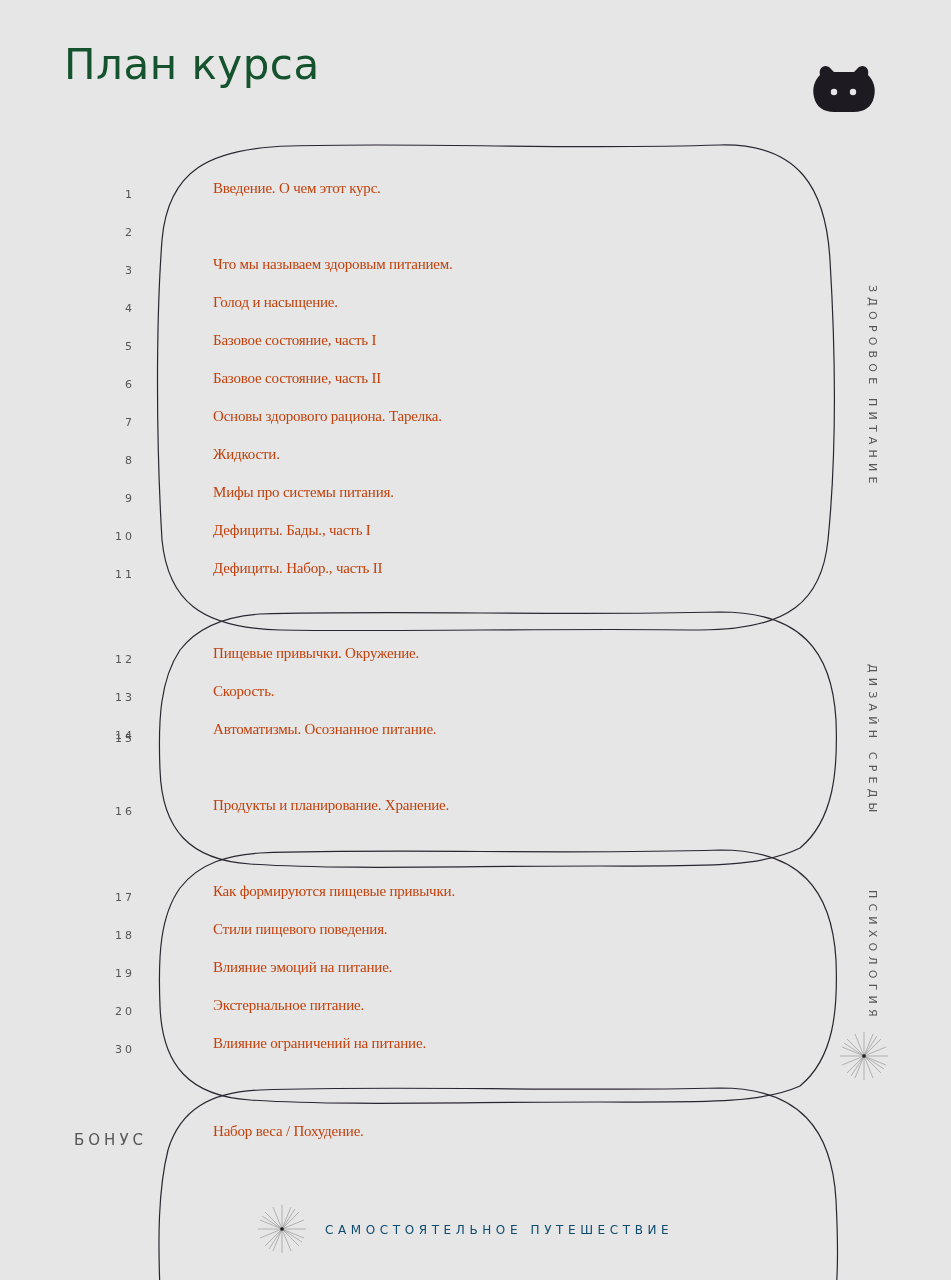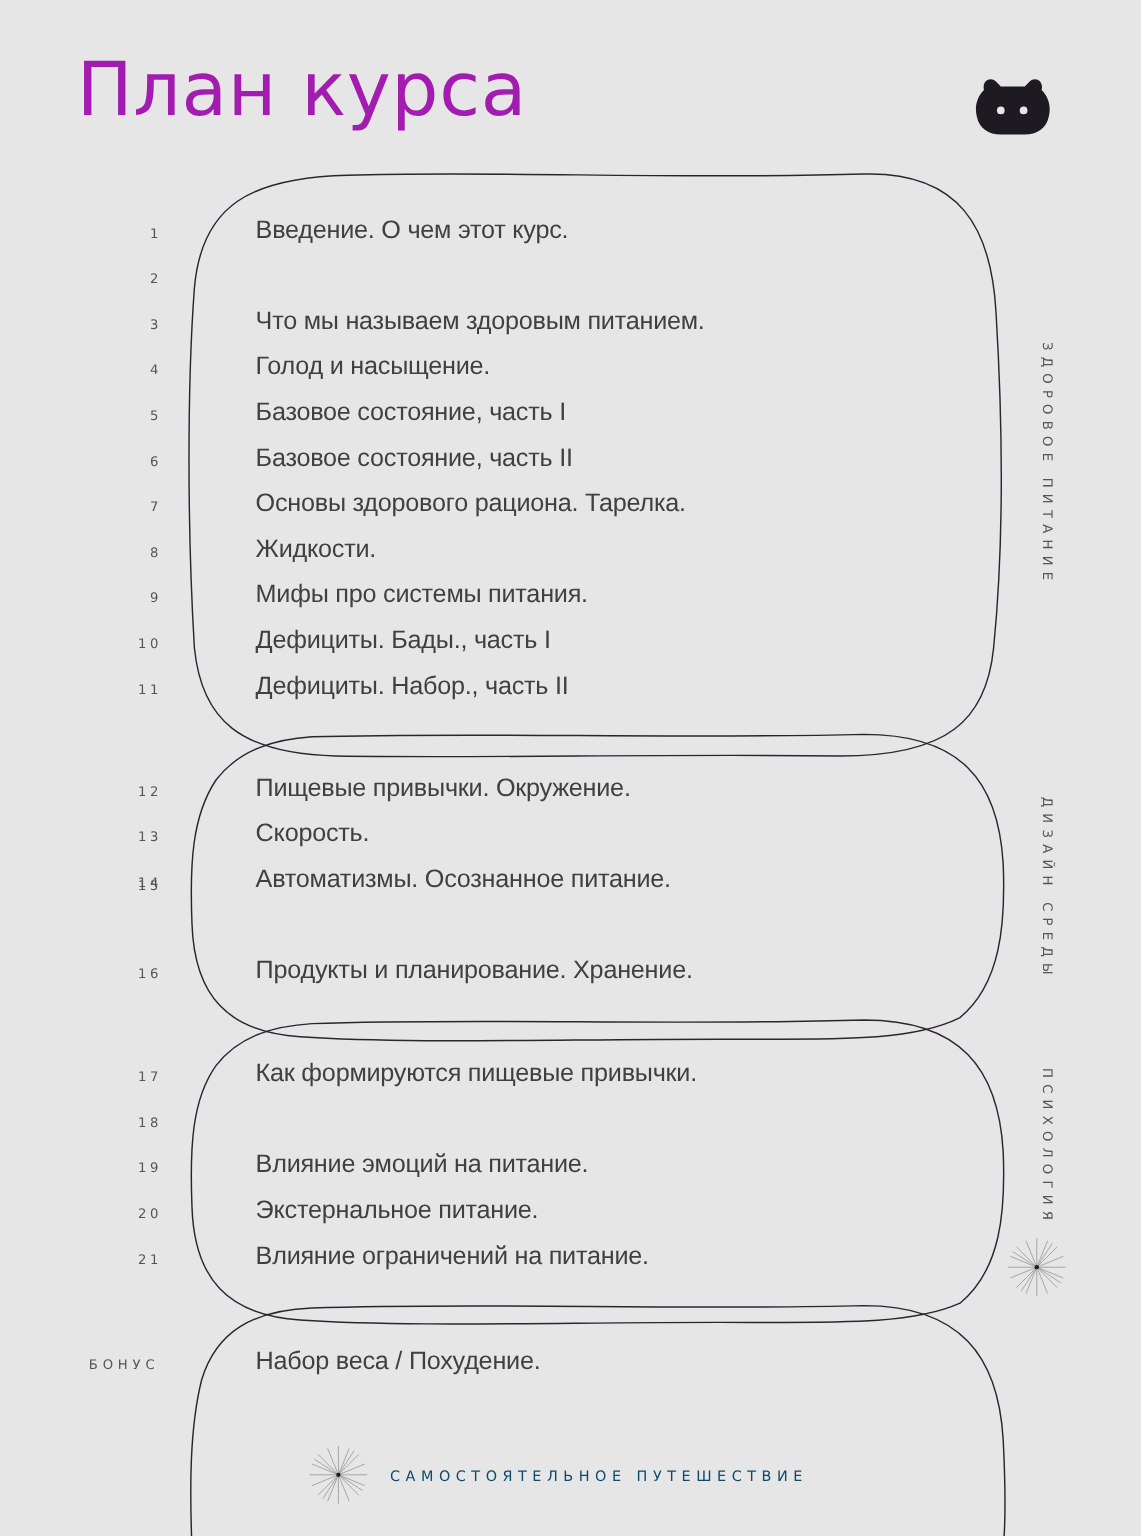--- a/index.html
+++ b/index.html
@@ -5,40 +5,40 @@
   html, body { margin: 0; padding: 0; }
   body {
     width: 951px; height: 1280px; overflow: hidden;
     background: #e6e6e6;
     font-family: "Liberation Sans", "DejaVu Sans", sans-serif;
     color: #1e1a22;
     position: relative;
   }
   .title {
     position: absolute; left: 64px; top: 44px;
-    font-size: 62px; font-weight: 400; letter-spacing: 0.5px;
-    color: #a21caf; margin: 0; line-height: 1;
+    font-size: 42px; font-weight: 400; letter-spacing: 0.5px;
+    color: #14532d; margin: 0; line-height: 1;
     font-family: "DejaVu Sans", sans-serif;
   }
   .logo { position: absolute; left: 812px; top: 63px; width: 64px; height: 50px; }
   .shapes { position: absolute; left: 0; top: 0; width: 951px; height: 1280px; pointer-events: none; }
   .row { position: absolute; left: 0; width: 951px; height: 38px; }
   .num {
     position: absolute; width: 60px; left: 75px; text-align: right;
     font-size: 11px; letter-spacing: 3px; color: #555;
     font-family: "DejaVu Sans", sans-serif; top: 12px;
   }
   .lesson {
     position: absolute; left: 213px; top: 4px;
-    font-size: 21px; color: #404040; white-space: nowrap;
-    font-family: Liberation Sans, sans-serif; letter-spacing: -0.2px;
+    font-size: 15px; color: #c2410c; white-space: nowrap;
+    font-family: Liberation Serif, serif; letter-spacing: -0.2px;
   }
   .bonus-label {
     position: absolute; left: 74px; top: 1131px;
-    font-size: 11px; letter-spacing: 4px; color: #555;
+    font-size: 15px; letter-spacing: 4px; color: #555;
     font-family: "DejaVu Sans", sans-serif;
   }
   .vlabel {
     position: absolute; left: 866px;
     writing-mode: vertical-rl;
     font-size: 11px; letter-spacing: 5.2px; color: #555;
     font-family: "DejaVu Sans", sans-serif; white-space: nowrap;
   }
   .footer-text {
     position: absolute; left: 325px; top: 1223px;
@@ -141,31 +141,32 @@
   <div class="vlabel" style="top:664px">ДИЗАЙН СРЕДЫ</div>
 </div>
 
 <div>
   <div class="row" style="top:879px">
       <span class="num">17</span>
       <span class="lesson">Как формируются пищевые привычки.</span>
     </div>
   <div class="row" style="top:917px">
       <span class="num">18</span>
+      <span class="lesson">Стили пищевого поведения.</span>
     </div>
   <div class="row" style="top:955px">
       <span class="num">19</span>
       <span class="lesson">Влияние эмоций на питание.</span>
     </div>
   <div class="row" style="top:993px">
       <span class="num">20</span>
       <span class="lesson">Экстернальное питание.</span>
     </div>
   <div class="row" style="top:1031px">
-      <span class="num">21</span>
+      <span class="num">30</span>
       <span class="lesson">Влияние ограничений на питание.</span>
     </div>
   <div class="vlabel" style="top:890px">ПСИХОЛОГИЯ</div>
 </div>
 
 <svg class="star" style="left:838px; top:1030px" width="52" height="52" viewBox="-26 -26 52 52">
   <g stroke="#777" stroke-width="0.6" opacity="0.8">
     <line x1="-24" y1="0" x2="24" y2="0"></line>
       <line x1="0" y1="-24" x2="0" y2="24"></line>
     <line x1="-17" y1="-17" x2="17" y2="17"></line>

